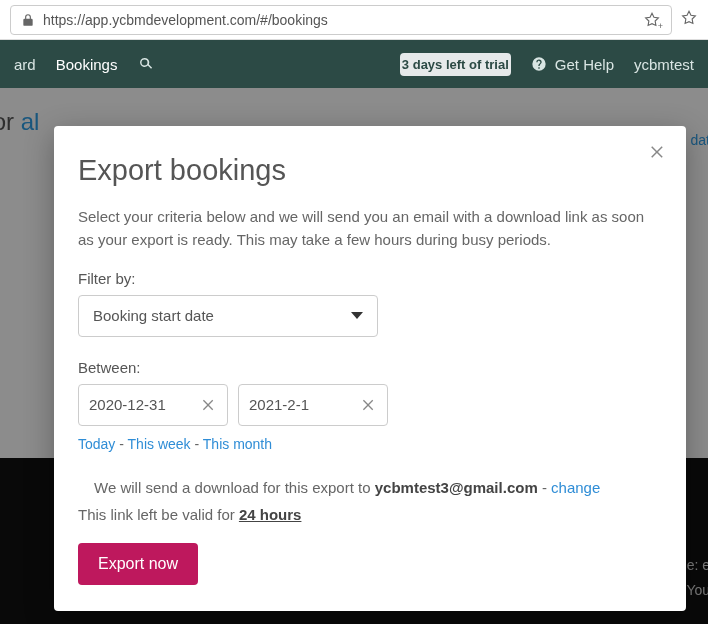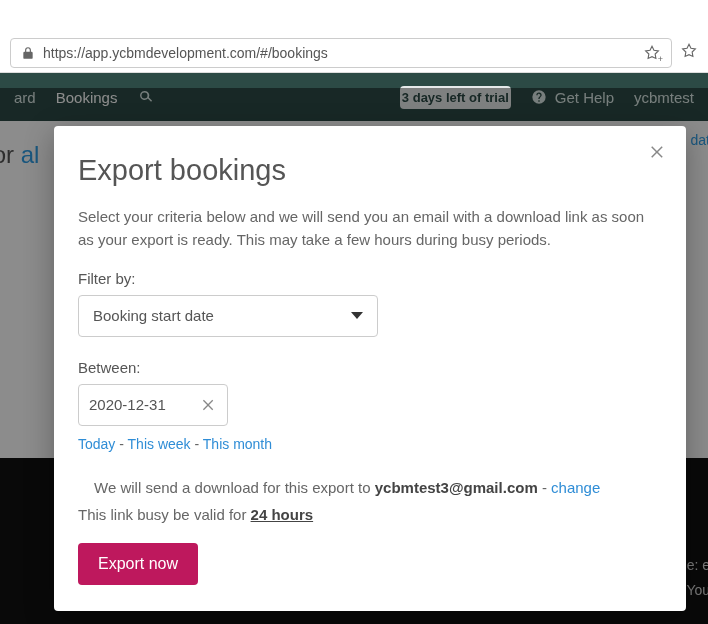--- a/index.html
+++ b/index.html
@@ -3,21 +3,21 @@
 <meta charset="utf-8">
 <style>
 * { box-sizing: border-box; margin: 0; padding: 0; }
 body {
   width: 708px; height: 624px;
   font-family: -apple-system, BlinkMacSystemFont, "Segoe UI", Arial, sans-serif;
   overflow: hidden; position: relative; background: #fff;
 }
 .browser-bar {
   height: 40px; display: flex; align-items: center; gap: 8px;
-  padding: 0 10px; border-bottom: 1px solid #ddd; background: #fff; margin-top: 33px;
+  padding: 0 10px; border-bottom: 1px solid #ddd; background: #fff;
 }
 .url-field {
   flex: 1; display: flex; align-items: center; gap: 8px;
   height: 30px; border: 1px solid #ccc; border-radius: 4px;
   padding: 0 10px; font-size: 14px; color: #555; background: #fff;
 }
 .lock-svg { width: 14px; height: 14px; fill: #666; }
 .url-text { flex: 1; }
 .star-icon { width: 18px; height: 18px; fill: none; stroke: #666; stroke-width: 1.5; }
 .star-btn { display:flex; align-items:center; position:relative; }
@@ -167,26 +167,32 @@
   </div>
 
   <div class="label">Between:</div>
   <div class="date-row">
     <div class="date-field">
       <input value="2020-12-31" style="">
       <svg class="clear-x" viewBox="0 0 24 24">
           <path d="M18.3 5.71L12 12l6.3 6.29-1.41 1.42L10.59 13.4 4.3 19.71 2.89 18.3 9.17 12 2.89 5.71 4.3 4.29l6.29 6.3 6.3-6.3z"></path>
         </svg>
     </div>
+    <div class="date-field">
+      <input value="2021-2-1" style="">
+      <svg class="clear-x" viewBox="0 0 24 24">
+          <path d="M18.3 5.71L12 12l6.3 6.29-1.41 1.42L10.59 13.4 4.3 19.71 2.89 18.3 9.17 12 2.89 5.71 4.3 4.29l6.29 6.3 6.3-6.3z"></path>
+        </svg>
+    </div>
   </div>
   <div class="quicklinks">
     <a>Today</a><span> - </span><a>This week</a><span> - </span><a>This month</a>
   </div>
 
   <div class="email-line">
     <span>We will send a download for this export to </span><b>ycbmtest3@gmail.com</b><span> - </span><a>change</a>
   </div>
   <div class="valid-line">
-    <span>This link busy be valid for </span><b>24 hours</b>
+    <span>This link left be valid for </span><b>24 hours</b>
   </div>
 
   <button class="export-btn">Export now</button>
 </div>
 
 </body></html>

